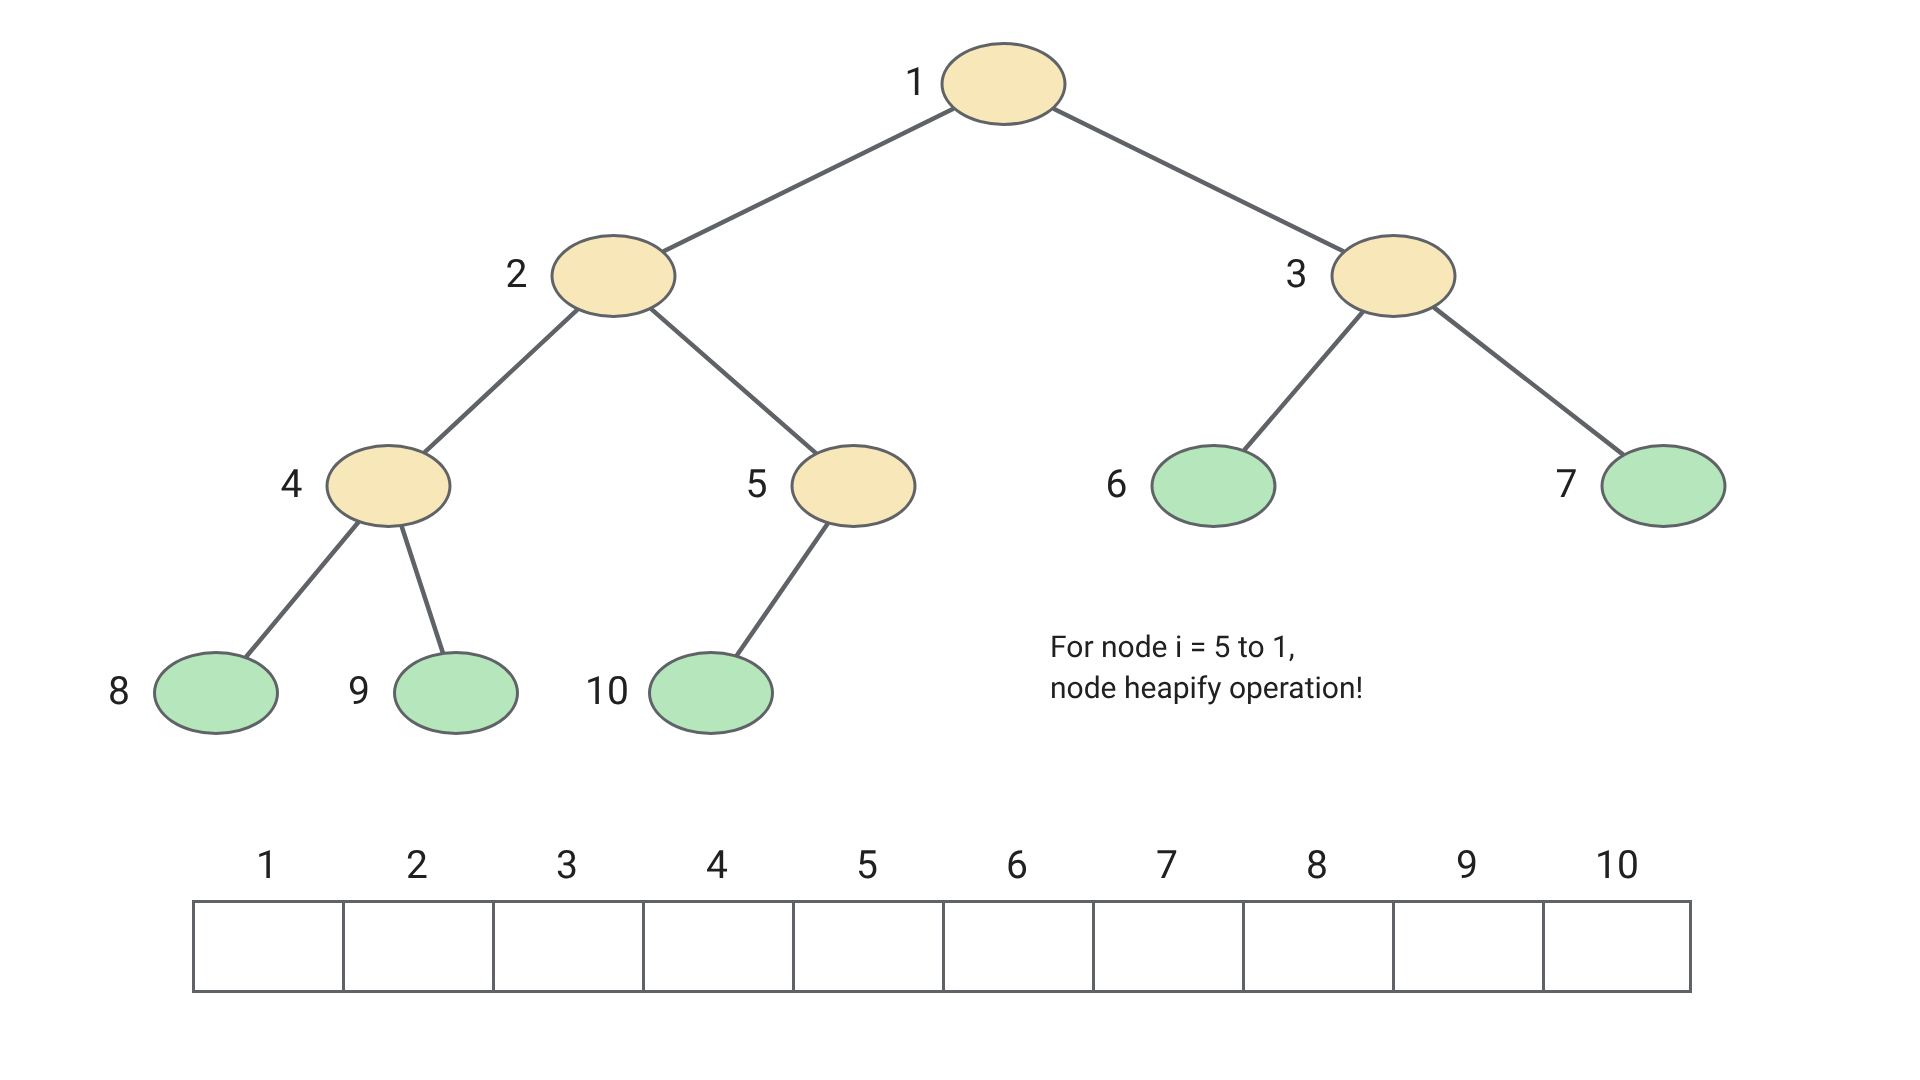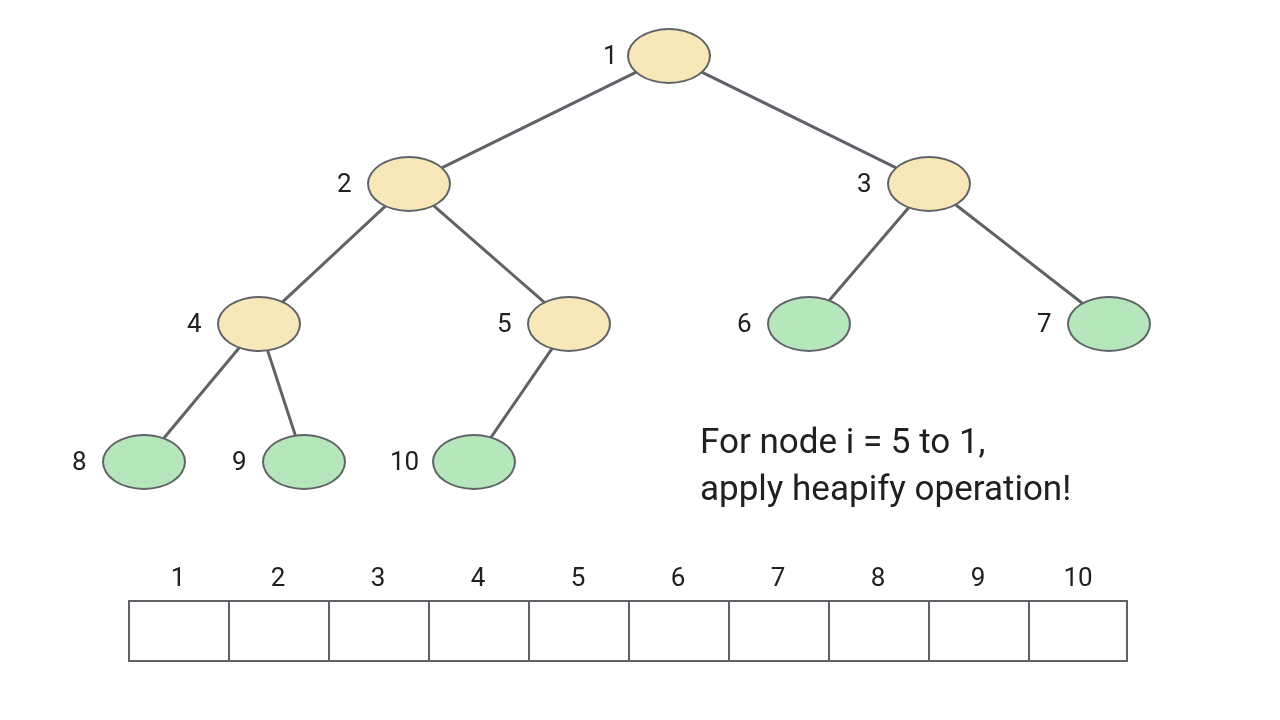--- a/index.html
+++ b/index.html
@@ -34,21 +34,21 @@
   .node-internal { background: #f8e7b8; }
   .node-leaf     { background: #b6e7bc; }
   .label {
     position: absolute;
     font-size: 26px;
     color: #202020;
     white-space: nowrap;
   }
   .caption {
     position: absolute;
-    font-size: 35px;
+    font-size: 20px;
     line-height: 1.35;
     color: #202020;
   }
   .array-row {
     position: absolute;
     display: flex;
   }
   .array-cell {
     width: 100px;
     height: 62px;
@@ -109,21 +109,21 @@
       <div class="label" style="left: 497px; top: 308px;">5</div>
       <div class="label" style="left: 737px; top: 308px;">6</div>
       <div class="label" style="left: 1037px; top: 308px;">7</div>
       <div class="label" style="left: 72px; top: 446px;">8</div>
       <div class="label" style="left: 232px; top: 446px;">9</div>
       <div class="label" style="left: 390px; top: 446px;">10</div>
     </div>
 
   <div class="caption" style="left:700px; top:418px;">
     <span>For node i = 5 to 1,</span><br>
-    <span>apply heapify operation!</span>
+    <span>node heapify operation!</span>
   </div>
 
   <div class="array-indices" id="array-indices" style="left:128px; top:562px;">
       <div class="array-index">1</div>
       <div class="array-index">2</div>
       <div class="array-index">3</div>
       <div class="array-index">4</div>
       <div class="array-index">5</div>
       <div class="array-index">6</div>
       <div class="array-index">7</div>

